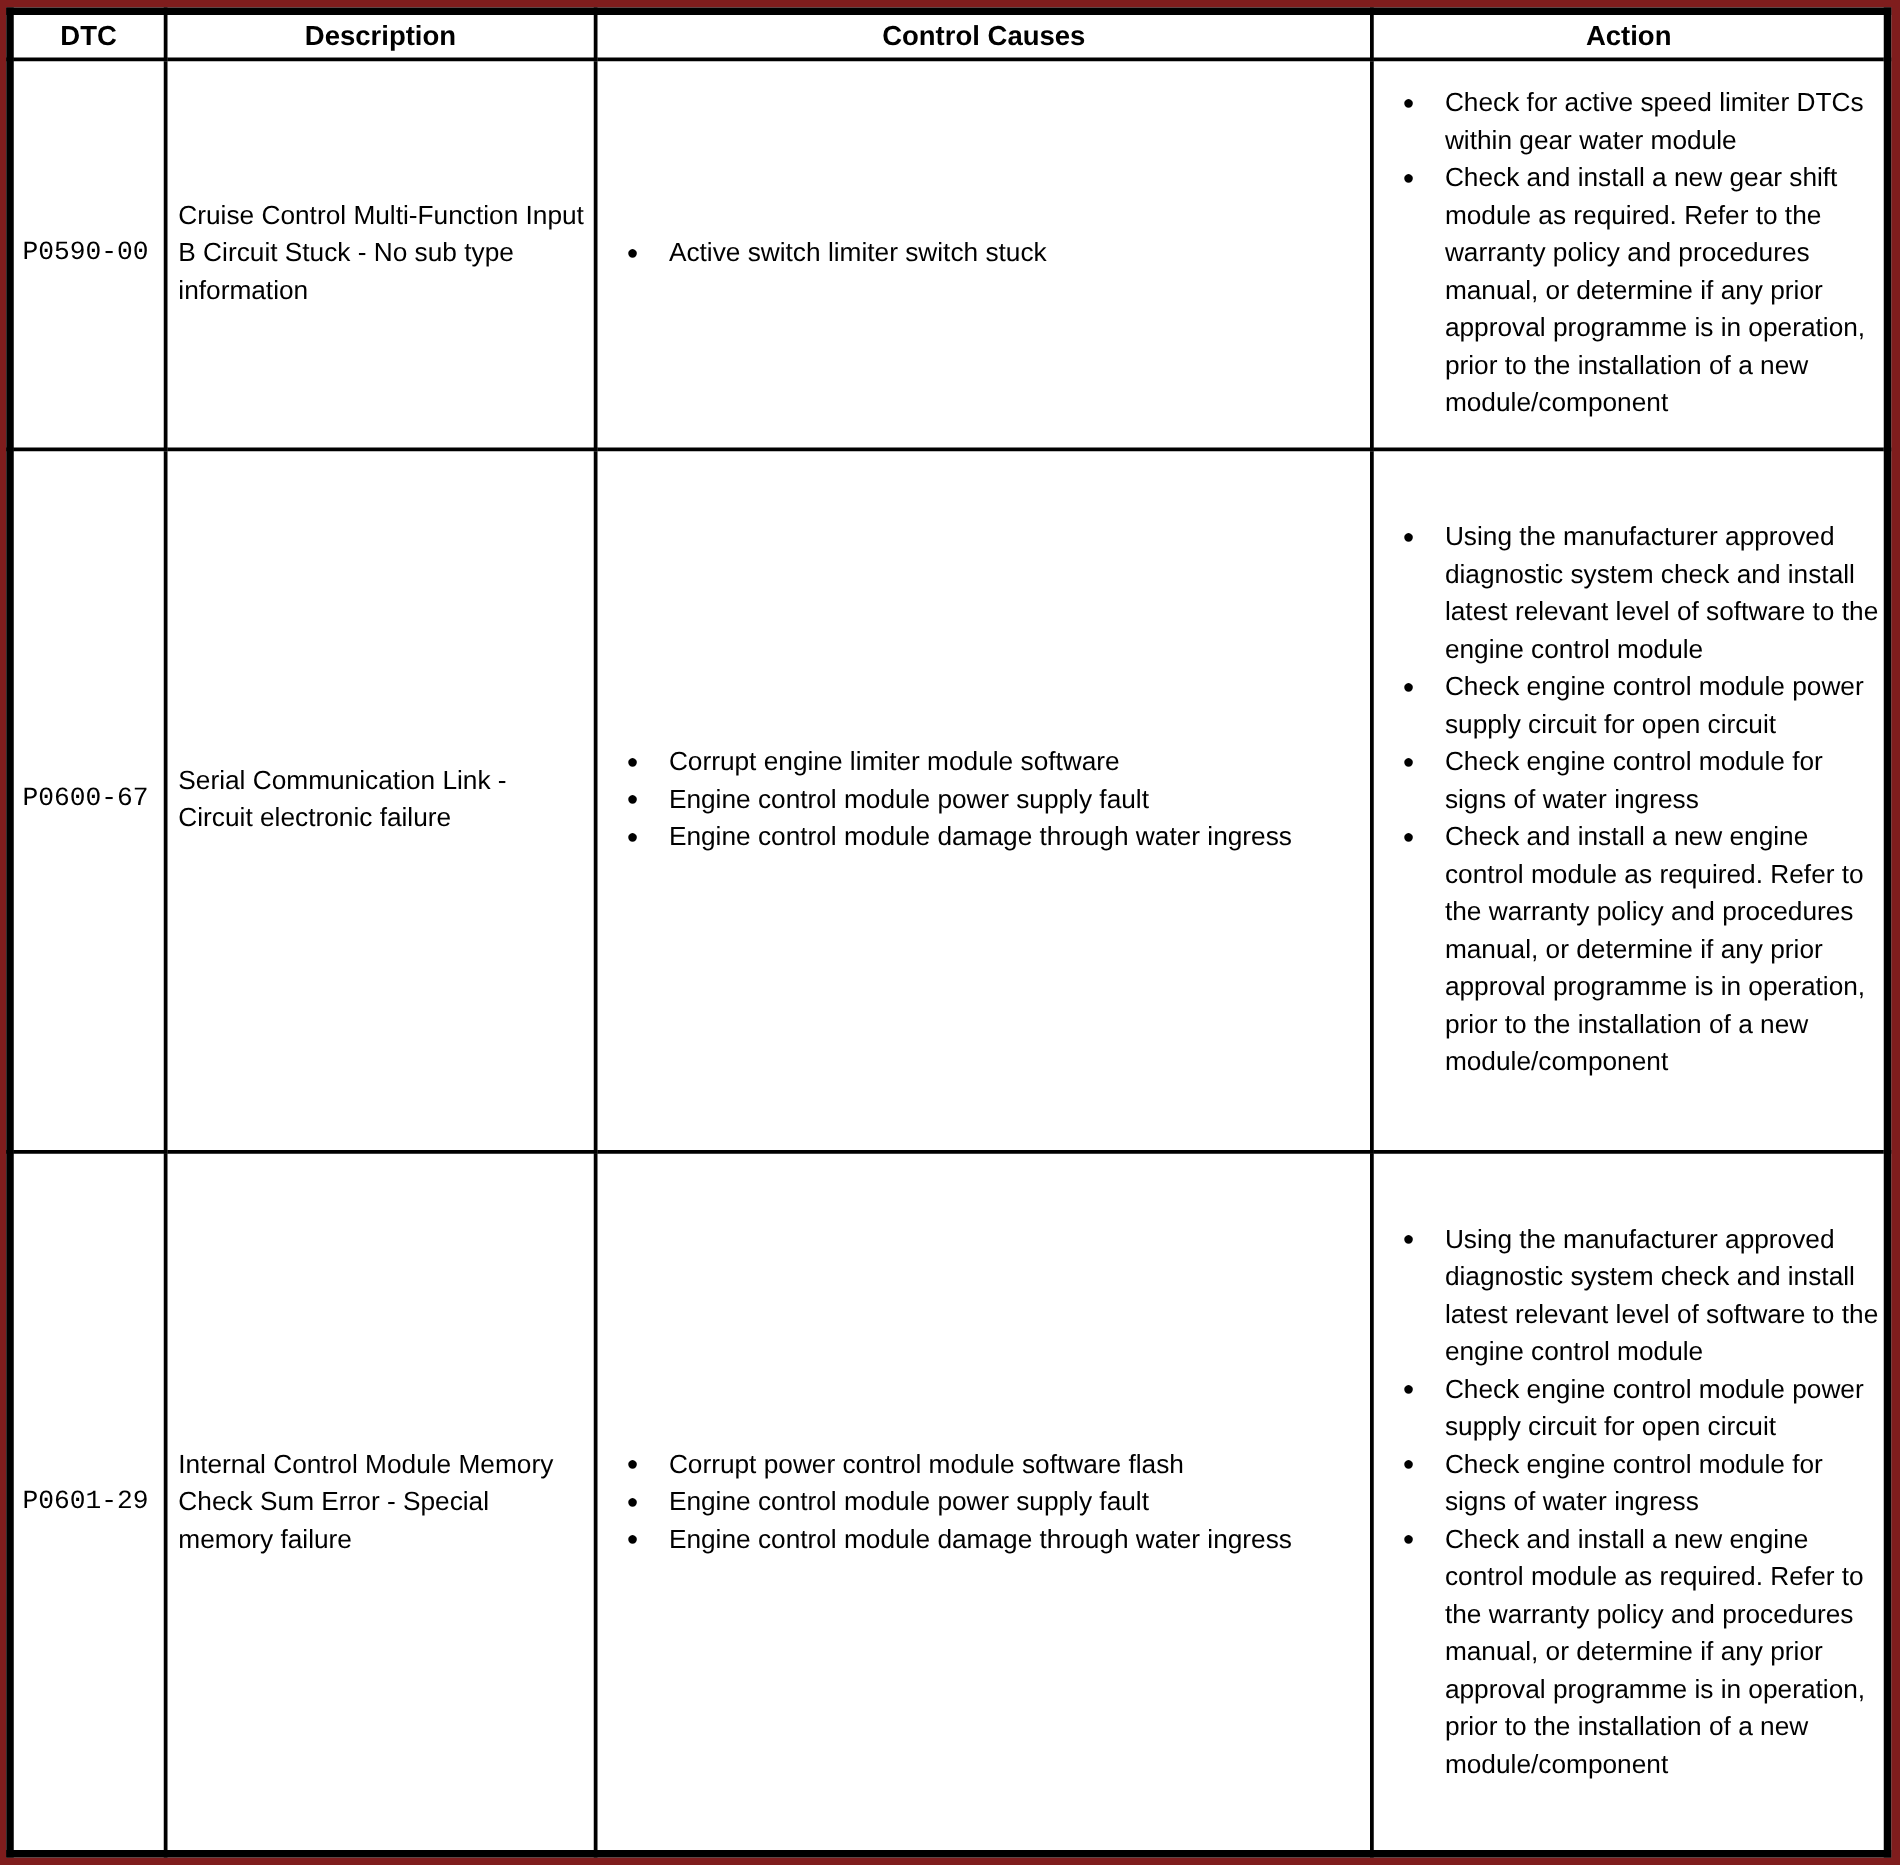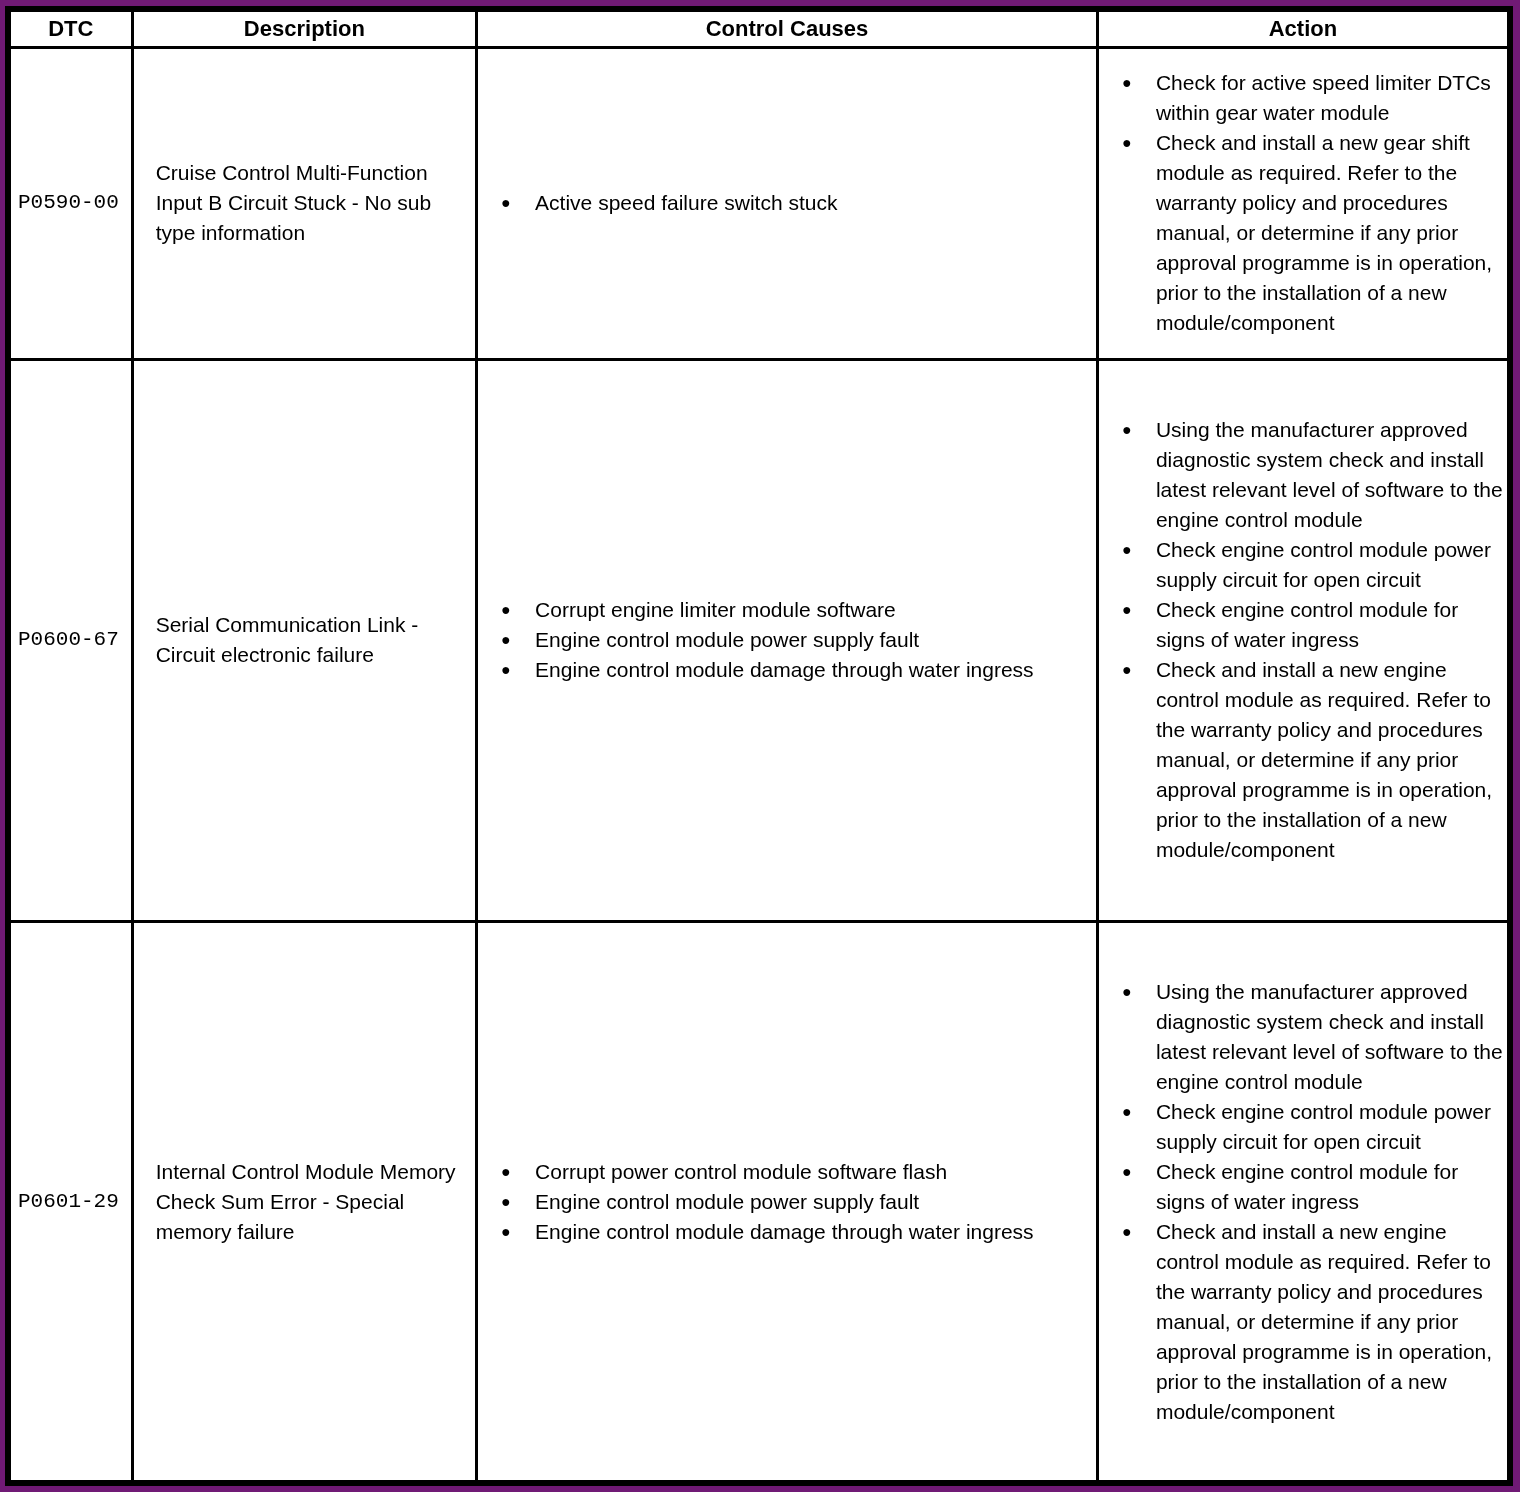--- a/index.html
+++ b/index.html
@@ -8,21 +8,21 @@
     background: #ffffff;
     width: 1520px;
     height: 1492px;
     font-family: "Liberation Sans", sans-serif;
     color: #000000;
   }
   .page {
     position: relative;
     width: 1520px;
     height: 1492px;
-    background: #701a75;
+    background: #7f1d1d;
     overflow: hidden;
   }
   table.dtc-table {
     position: absolute;
     left: 5px;
     top: 6px;
     width: 1508px;
     height: 1480px;
     border-collapse: collapse;
     table-layout: fixed;
@@ -57,21 +57,21 @@
     line-height: 30px;
     vertical-align: middle;
     padding: 6px 6px;
   }
   td.cell-dtc {
     padding-left: 7px;
     white-space: nowrap;
     font-family: Liberation Mono, monospace;
   }
   td.cell-desc {
-    padding-left: 22px;
+    padding-left: 9px;
     padding-right: 8px;
   }
   td.cell-causes, td.cell-action {
     padding-left: 22px;
     padding-right: 4px;
   }
   ul.bullet-list {
     list-style: none;
     margin: 0;
     padding: 0;
@@ -106,21 +106,21 @@
         <th>Control Causes</th>
         <th>Action</th>
       </tr>
     </thead>
     <tbody>
   <tr>
     <td class="cell-dtc">P0590-00</td>
     <td class="cell-desc">Cruise Control Multi-Function Input B Circuit Stuck - No sub type information</td>
     <td class="cell-causes">
       <ul class="bullet-list">
-              <li><span class="bullet">●</span><span>Active speed failure switch stuck</span></li>
+              <li><span class="bullet">●</span><span>Active switch limiter switch stuck</span></li>
             </ul>
     </td>
     <td class="cell-action">
       <ul class="bullet-list">
               <li><span class="bullet">●</span><span>Check for active speed limiter DTCs within gear water module</span></li>
               <li><span class="bullet">●</span><span>Check and install a new gear shift module as required. Refer to the warranty policy and procedures manual, or determine if any prior approval programme is in operation, prior to the installation of a new module/component</span></li>
             </ul>
     </td>
   </tr>
 

